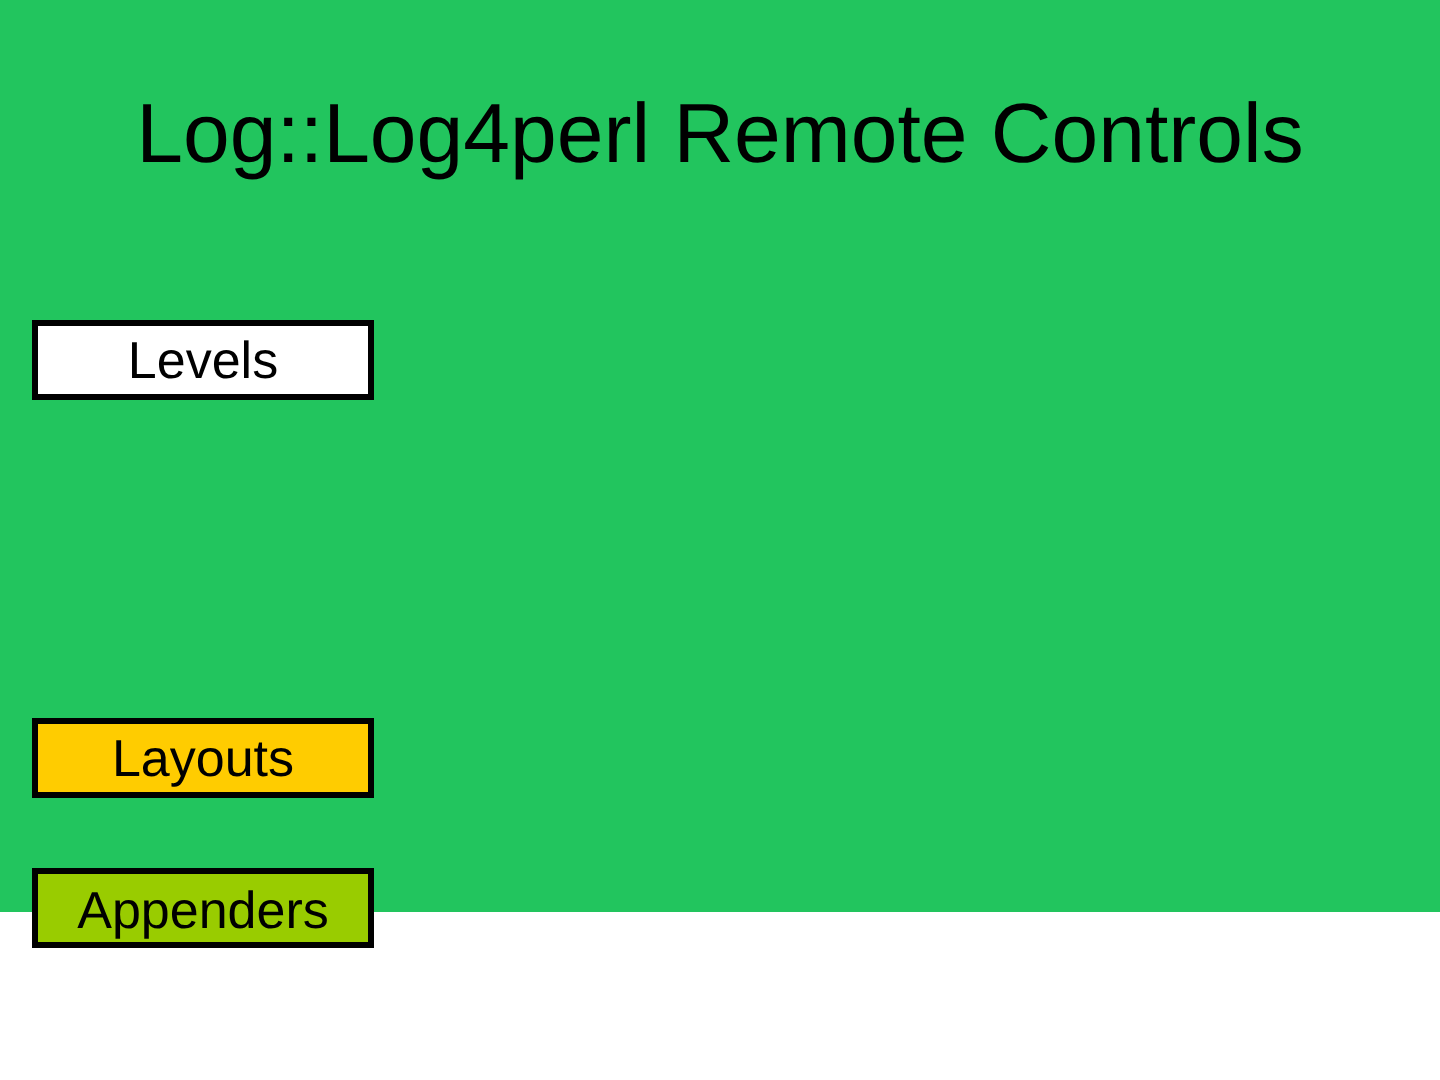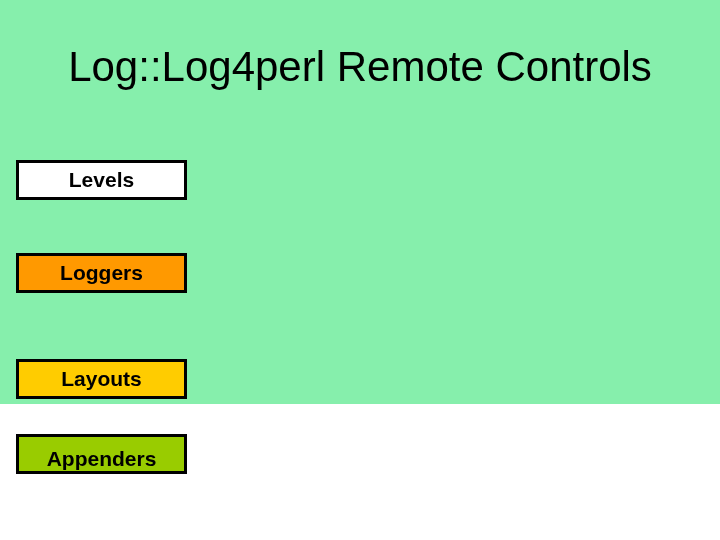--- a/index.html
+++ b/index.html
@@ -5,22 +5,22 @@
   * { margin: 0; padding: 0; box-sizing: border-box; }
   html, body { width: 720px; height: 540px; }
   body {
     background: #FFFFFF;
     font-family: "Liberation Sans", sans-serif;
     overflow: hidden;
   }
   .slide {
     position: relative;
     width: 720px;
-    height: 404px;
-    background: #86efac;
+    height: 456px;
+    background: #22c55e;
   }
   .title {
     position: absolute;
     top: 46px;
     left: 0;
     width: 720px;
     text-align: center;
     font-size: 42px;
     font-weight: 400;
     line-height: 1;
@@ -32,44 +32,41 @@
     position: absolute;
     left: 16px;
     width: 171px;
     height: 40px;
     border: 3px solid #000000;
     display: flex;
     align-items: center;
     justify-content: center;
   }
   .box span {
-    font-size: 21px;
-    font-weight: 700;
+    font-size: 26px;
+    font-weight: 400;
     color: #000000;
     white-space: nowrap;
   }
   .box-levels    { top: 160px; }
   .box-loggers   { top: 253px; }
   .box-layouts   { top: 347px; }
   .box-appenders { top: 434px; }
 </style>
 </head>
 <body>
 
 <div class="slide">
 
   <h1 class="title">Log::Log4perl Remote Controls</h1>
 
   <div class="box box-levels" style="background-color: rgb(255, 255, 255);">
     <span>Levels</span>
   </div>
 
-  <div class="box box-loggers" style="background-color: rgb(255, 153, 0);">
-    <span>Loggers</span>
-  </div>
 
   <div class="box box-layouts" style="background-color: rgb(255, 204, 0); margin-top: 12px;">
     <span>Layouts</span>
   </div>
 
   <div class="box box-appenders" style="background-color: rgb(153, 204, 0); align-items: flex-end;">
     <span>Appenders</span>
   </div>
 
 </div>

